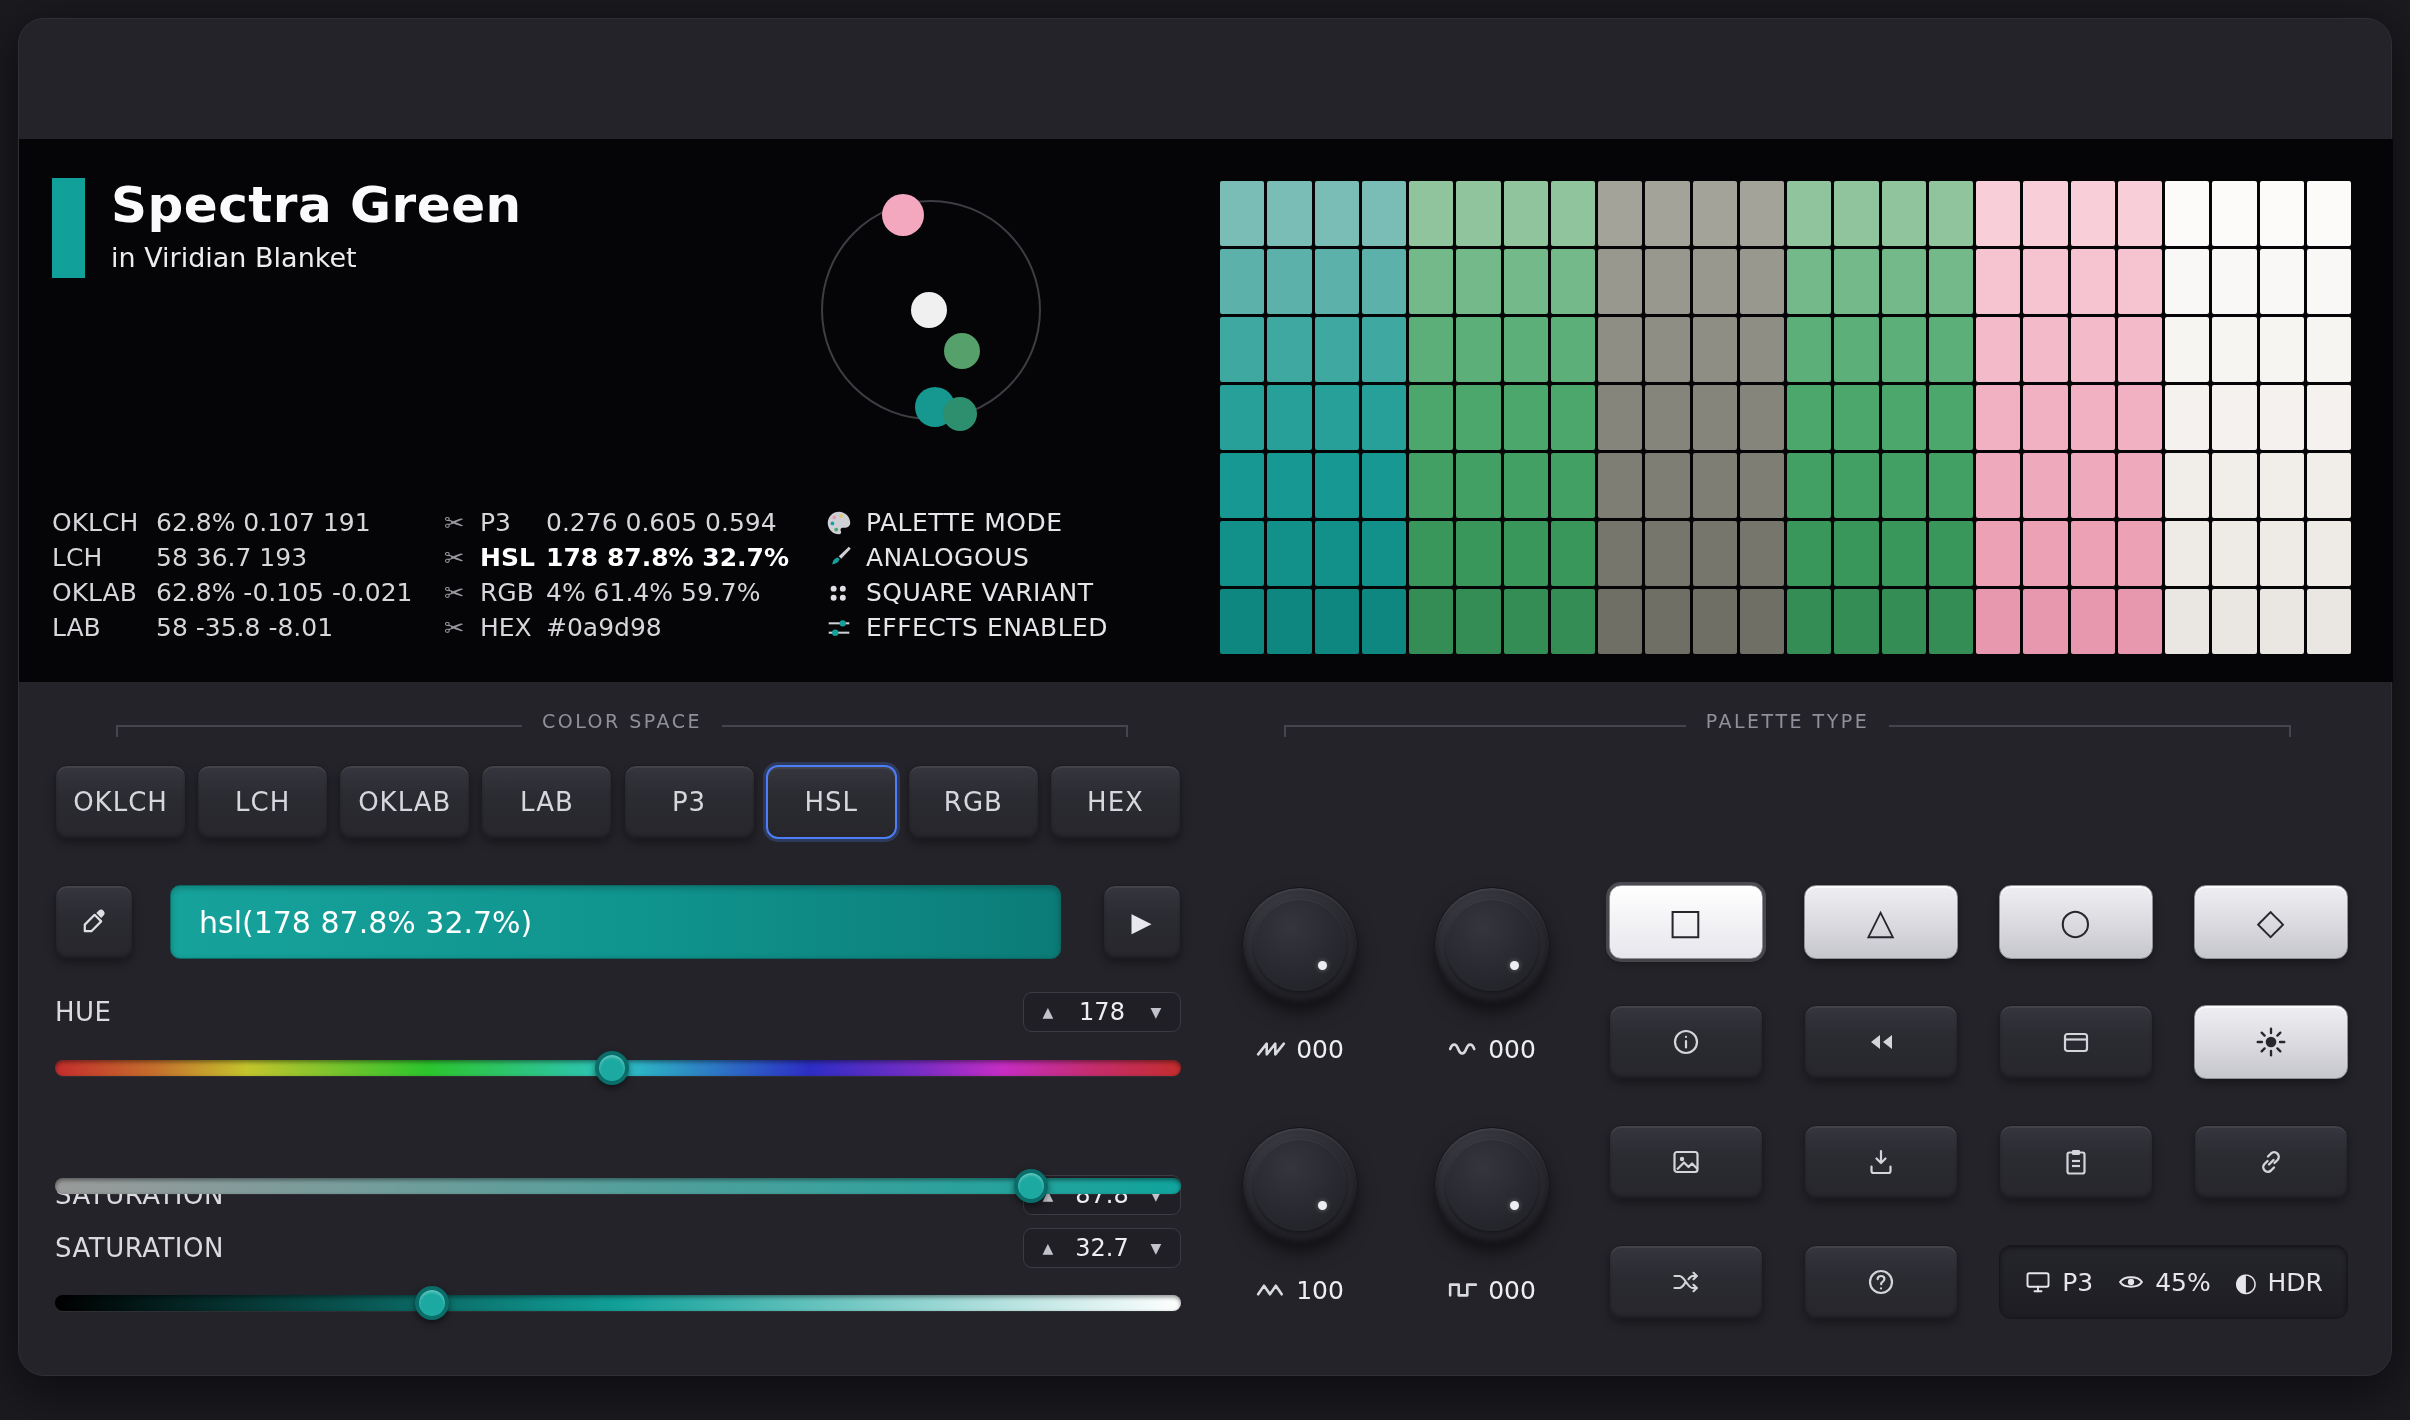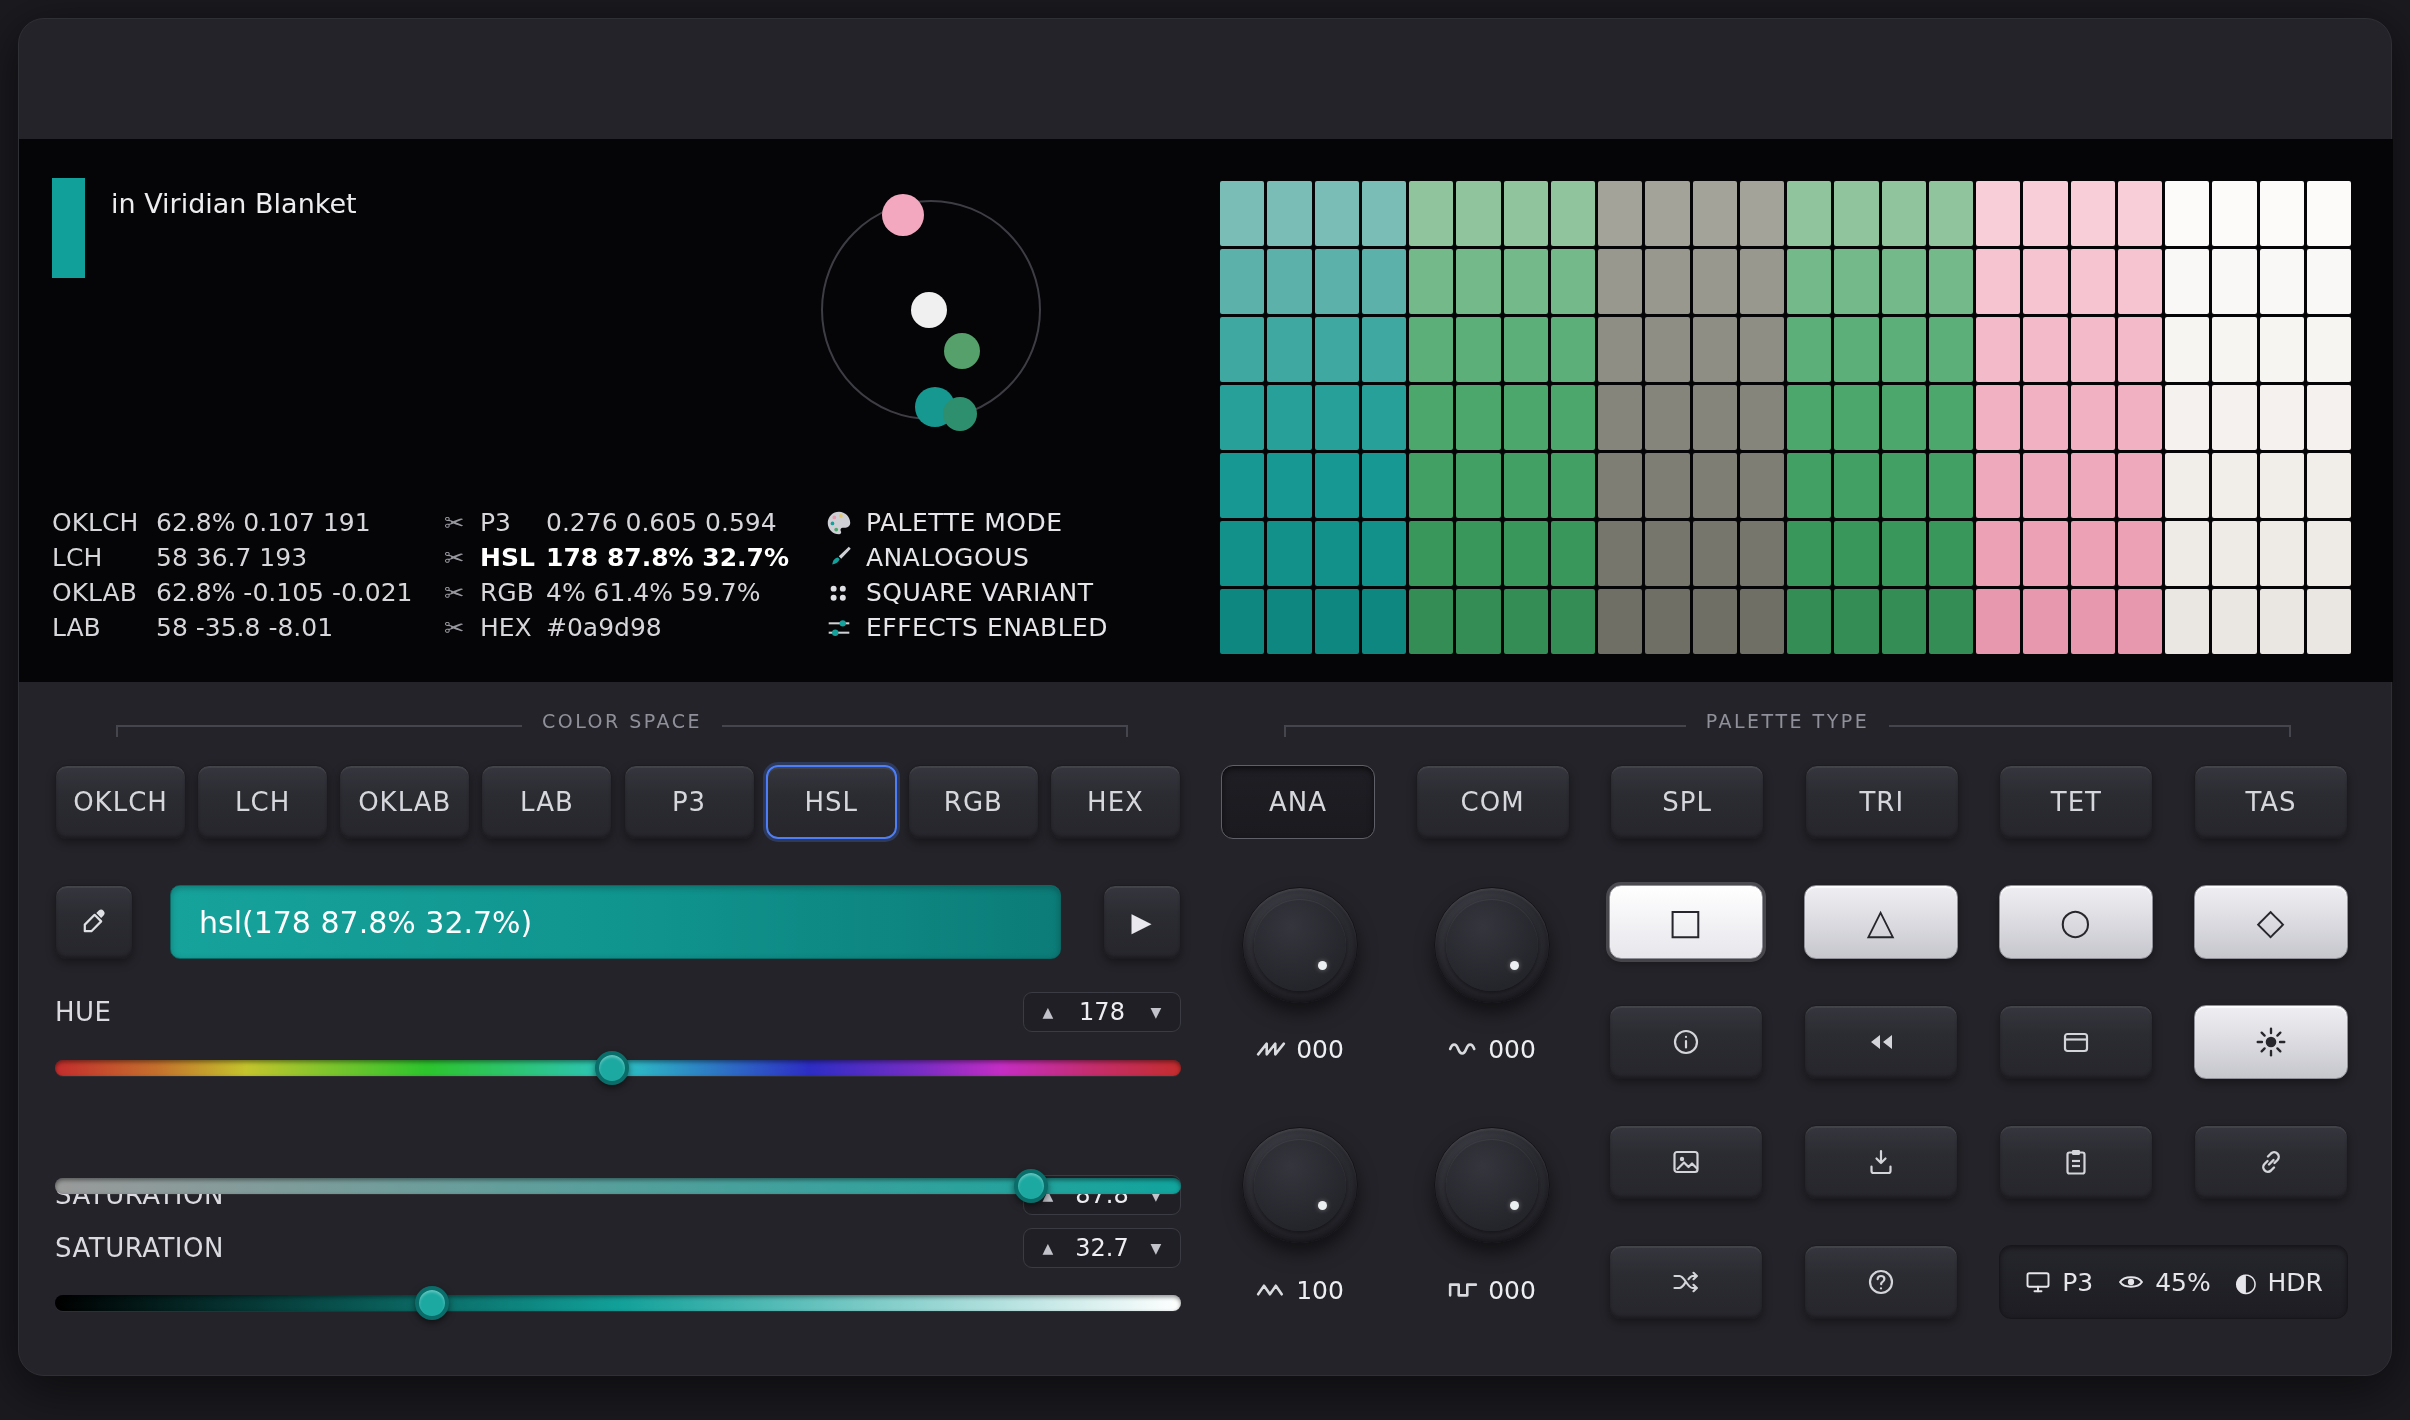--- a/index.html
+++ b/index.html
@@ -135,20 +135,21 @@
 <body>
 
 <div class="stage">
   <div class="app">
 
 
     <section class="display">
       <div class="title-wrap">
         <div class="accent" style="background: rgb(18, 160, 154);"></div>
         <div>
+          <h1>Spectra Green</h1>
           <div class="subtitle">in Viridian Blanket</div>
         </div>
       </div>
 
       <div class="wheel">
           <div class="wheel-dot" style="background: rgb(243, 168, 192); height: 42px; width: 42px; left: calc(50% - 49px); top: calc(50% - 116px);"></div>
           <div class="wheel-dot" style="background: rgb(240, 240, 240); height: 36px; width: 36px; left: calc(50% - 20px); top: calc(50% - 18px);"></div>
           <div class="wheel-dot" style="background: rgb(85, 160, 107); height: 36px; width: 36px; left: calc(50% + 13px); top: calc(50% + 23px);"></div>
           <div class="wheel-dot" style="background: rgb(22, 151, 143); height: 40px; width: 40px; left: calc(50% - 16px); top: calc(50% + 77px);"></div>
           <div class="wheel-dot" style="background: rgb(46, 143, 110); height: 34px; width: 34px; left: calc(50% + 12px); top: calc(50% + 87px);"></div>
@@ -428,28 +429,20 @@
     <div class="btn-row space-row">
         <button class="btn space-btn">OKLCH</button>
         <button class="btn space-btn">LCH</button>
         <button class="btn space-btn">OKLAB</button>
         <button class="btn space-btn">LAB</button>
         <button class="btn space-btn">P3</button>
         <button class="btn space-btn selected-space">HSL</button>
         <button class="btn space-btn">RGB</button>
         <button class="btn space-btn">HEX</button>
       </div>
-    <div class="btn-row type-row">
-        <button class="btn type-btn selected-type">ANA</button>
-        <button class="btn type-btn">COM</button>
-        <button class="btn type-btn">SPL</button>
-        <button class="btn type-btn">TRI</button>
-        <button class="btn type-btn">TET</button>
-        <button class="btn type-btn">TAS</button>
-      </div>
 
     <button class="btn dropper-btn">
       <svg viewBox="0 0 32 32" width="32" height="32">
           <path d="M20.8 4.6a3.4 3.4 0 0 1 4.8 4.8l-2.5 2.5-4.8-4.8z" fill="#dfe0e5"></path>
           <path d="M16.6 8.8l6.6 6.6-9.8 9.8H6.8v-6.6z" fill="none" stroke="#dfe0e5" stroke-width="2.2" stroke-linejoin="round"></path>
         </svg>
     </button>
     <input class="color-input" value="hsl(178 87.8% 32.7%)" style="">
     <button class="btn play-btn">
         <span>▶</span>

